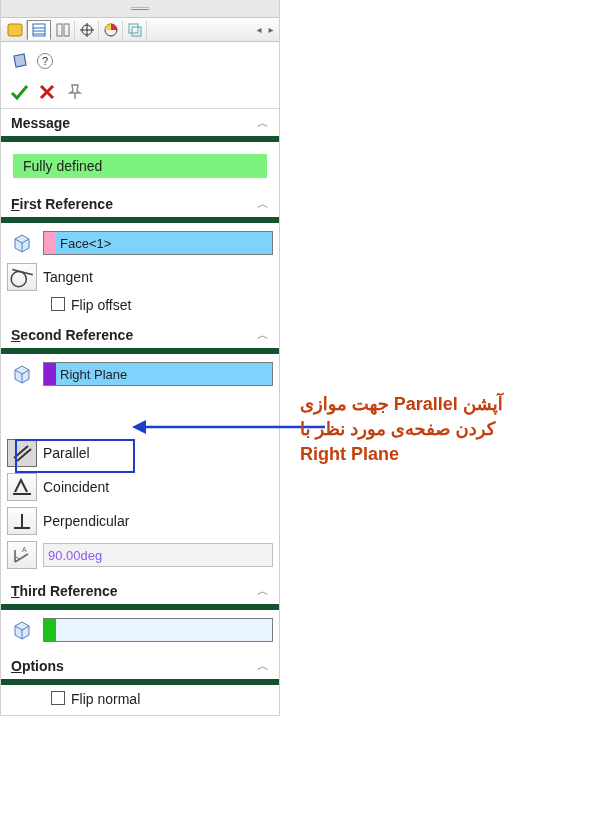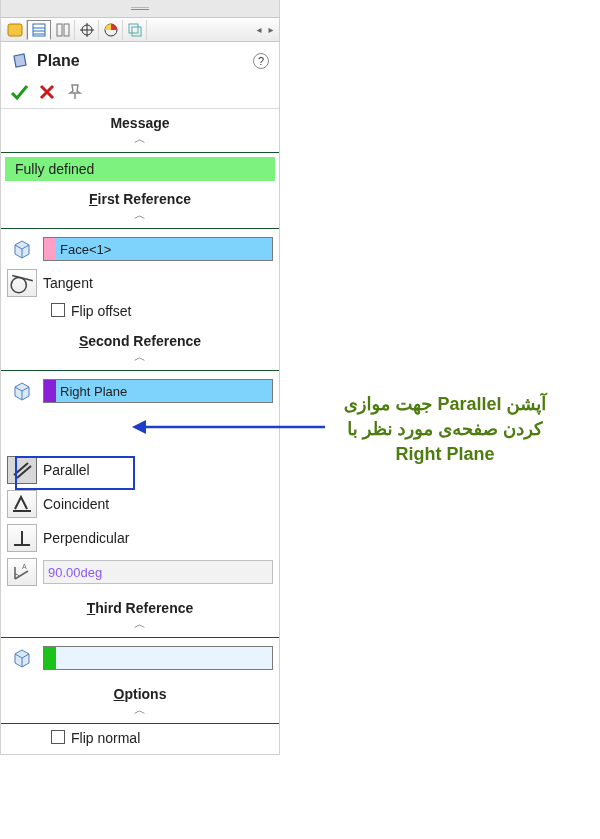--- a/index.html
+++ b/index.html
@@ -59,30 +59,29 @@
   }
   .title-row .plane-icon { width:18px;height:18px;margin-right:8px; }
   .title-row .title { font-size:16px;font-weight:600;color:#222;flex:1; }
   .help-icon { width:16px;height:16px;border:1px solid #888;border-radius:50%;display:flex;align-items:center;justify-content:center;font-size:11px;color:#333;cursor:pointer; }
   .action-row { display:flex;align-items:center;gap:8px;padding:4px 8px 6px 8px;border-bottom:1px solid #dcdcdc; }
   .act { width:20px;height:20px;display:flex;align-items:center;justify-content:center;cursor:pointer; }
   .check svg{color:#1a9e1a;}
   .x svg{color:#cc1a1a;}
   .pin svg{color:#888;}
   .section-hdr {
-    display:flex;align-items:center;justify-content:space-between;
+    display:flex;justify-content:space-between;
     padding:6px 10px 4px 10px;
-    border-bottom:1px solid #14532d;
+    border-bottom:6px solid #14532d;
     cursor:pointer;
-    flex-direction:column;
   }
   .section-hdr .lbl { font-weight:600;font-size:14px; }
   .section-hdr .lbl u{text-decoration:underline;}
   .section-hdr .chev { font-size:12px;color:#555; }
-  .msg-body { padding:4px; }
+  .msg-body { padding:12px; }
   .msg-text { background:#7ef27e;padding:4px 10px;font-size:14px; }
   .sec-body { padding:6px 6px 8px 6px;display:flex;flex-direction:column;gap:6px; }
   .row { display:flex;align-items:center;gap:6px; }
   .icon-box {
     width:30px;height:28px;
     display:flex;align-items:center;justify-content:center;
     border:1px solid transparent;
     background:#fff;
     cursor:pointer;
   }
@@ -107,24 +106,24 @@
   .cbx {
     width:14px;height:14px;border:1px solid #555;background:#fff;cursor:pointer;display:inline-block;
   }
   .tan-ico{width:26px;height:26px;}
   .plain-label{font-size:14px;}
   .cube-svg{display:block;}
   .annotation {
     position:absolute;
     left:300px;top:392px;
     width:290px;
-    color:#4d7c0f;
+    color:#c2410c;
     font-weight:700;
     font-size:18px;
-    text-align:center;
+    text-align:left;
     direction:rtl;
     line-height:1.4;
   }
   .arrow-svg{position:absolute;left:130px;top:412px;pointer-events:none;}
   .highlight-box{
     position:absolute;
     left:8px; top:0;
     width:120px;height:34px;
     border:2px solid #1c3ec9;
     pointer-events:none;
@@ -181,21 +180,20 @@
     <div class="tab-nav">
       <span>◂</span>
       <span>▸</span>
     </div>
   </div>
 
   <div class="title-row">
     <svg class="plane-icon" width="18" height="18" viewBox="0 0 18 18">
         <path d="M3 4 L13 2 L15 13 L5 15 Z" fill="#b8c9e6" stroke="#3a62a8" stroke-width="1.2"></path>
       </svg>
-    <div class="title">Plane</div>
     <div class="help-icon">?</div>
   </div>
 
   <div class="action-row">
     <div class="act check">
         <svg width="20" height="20" viewBox="0 0 20 20">
           <path d="M3 11 L8 16 L18 4" fill="none" stroke="currentColor" stroke-width="3"></path>
         </svg>
       </div>
     <div class="act x">

